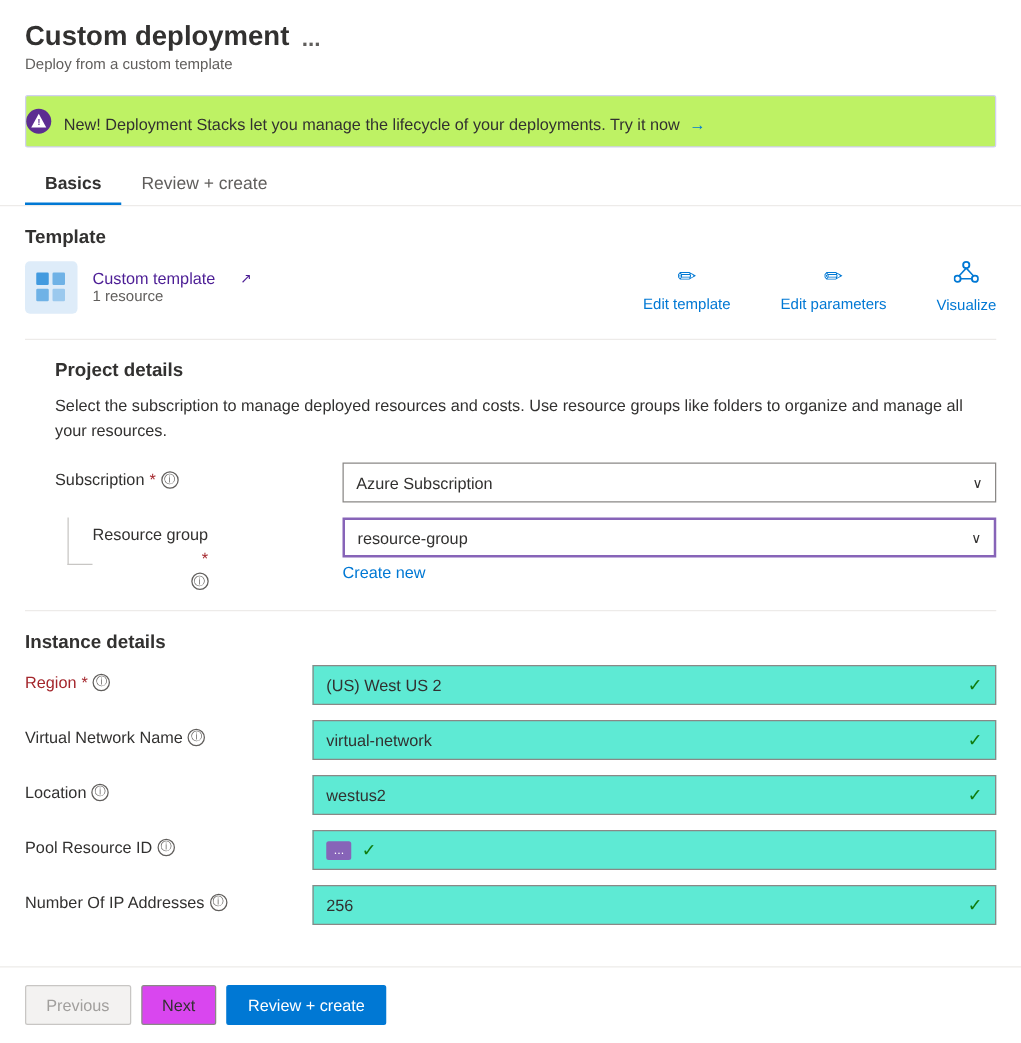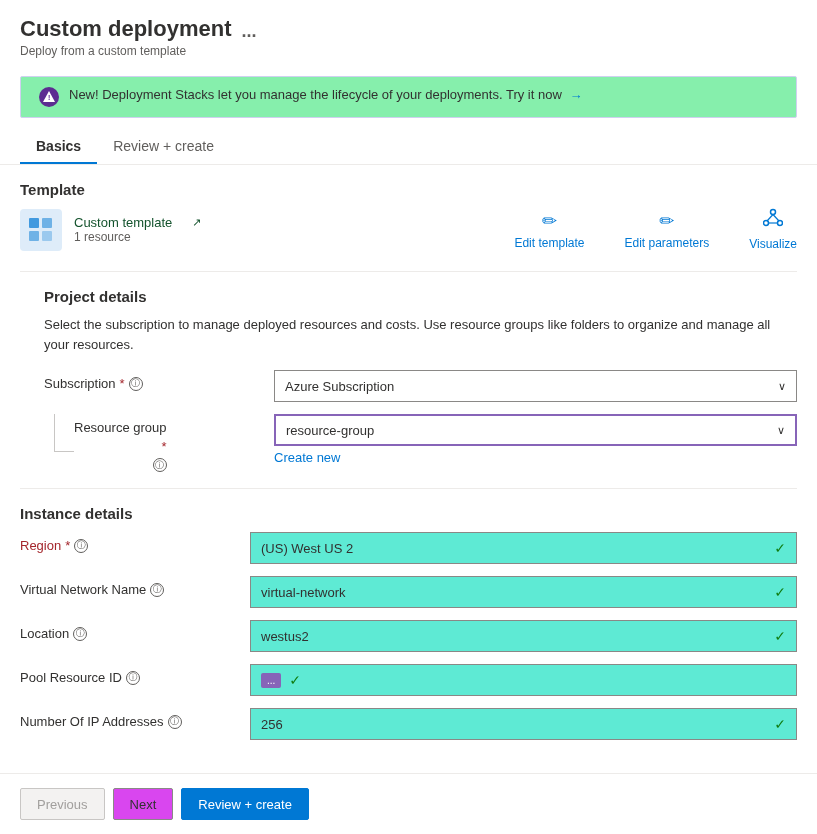--- a/index.html
+++ b/index.html
@@ -3,36 +3,36 @@
   <meta charset="utf-8">
   <style>
     * { box-sizing: border-box; margin: 0; padding: 0; }
     body { font-family: 'Segoe UI', Arial, sans-serif; font-size: 13px; color: #323130; background: #fff; width: 817px; min-height: 834px; }
     
     .page-header { padding: 16px 20px 8px 20px; }
     .page-title { font-size: 22px; font-weight: 600; color: #323130; display: flex; align-items: flex-end; gap: 10px; }
     .page-title .ellipsis { font-size: 18px; color: #605e5c; cursor: pointer; }
     .page-subtitle { font-size: 12px; color: #605e5c; margin-top: 2px; }
     
-    .banner { background: #86efac; border: 1px solid #d0d0f0; margin: 10px 20px; padding: 10px 18px; display: flex; align-items: flex-start; gap: 10px; border-radius: 2px; }
+    .banner { background: #bef264; border: 1px solid #d0d0f0; margin: 10px 20px; padding: 10px 0; display: flex; align-items: flex-end; gap: 10px; border-radius: 2px; }
     .banner-icon { width: 20px; height: 20px; background: #5c2d91; border-radius: 50%; display: flex; align-items: center; justify-content: center; color: white; font-size: 11px; flex-shrink: 0; }
     .banner-link { color: #0078d4; text-decoration: none; margin-left: 4px; }
     
     .tabs { display: flex; gap: 0; padding: 0 20px; border-bottom: 1px solid #edebe9; margin-top: 12px; }
     .tab { padding: 8px 16px; font-size: 14px; cursor: pointer; border-bottom: 2px solid transparent; color: #605e5c; }
     .tab.active { color: #323130; border-bottom: 2px solid #0078d4; font-weight: 600; }
     
     .content { padding: 16px 20px; }
     
     .section-title { font-size: 15px; font-weight: 600; color: #323130; margin-bottom: 10px; }
     
     .template-section { margin-bottom: 20px; }
     .template-card { display: flex; align-items: center; gap: 12px; }
     .template-icon { width: 42px; height: 42px; background: #deecf9; border-radius: 4px; display: flex; align-items: center; justify-content: center; }
-    .template-info .template-name { color: #14532d; font-size: 13px; cursor: pointer; display: flex; align-items: center; gap: 20px; }
+    .template-info .template-name { color: #4c1d95; font-size: 13px; cursor: pointer; display: flex; align-items: center; gap: 20px; }
     .template-info .template-resources { font-size: 12px; color: #605e5c; }
     
     .template-actions { display: flex; gap: 40px; margin-left: auto; align-items: center; }
     .template-action { display: flex; flex-direction: column; align-items: center; gap: 4px; cursor: pointer; color: #0078d4; font-size: 12px; }
     .action-icon { font-size: 18px; color: #0078d4; }
     
     .divider { border: none; border-top: 1px solid #edebe9; margin: 16px 0; }
     
     .project-details { margin-bottom: 16px; margin-left: 24px; }
     .project-desc { font-size: 13px; color: #323130; line-height: 1.5; margin-bottom: 16px; }

